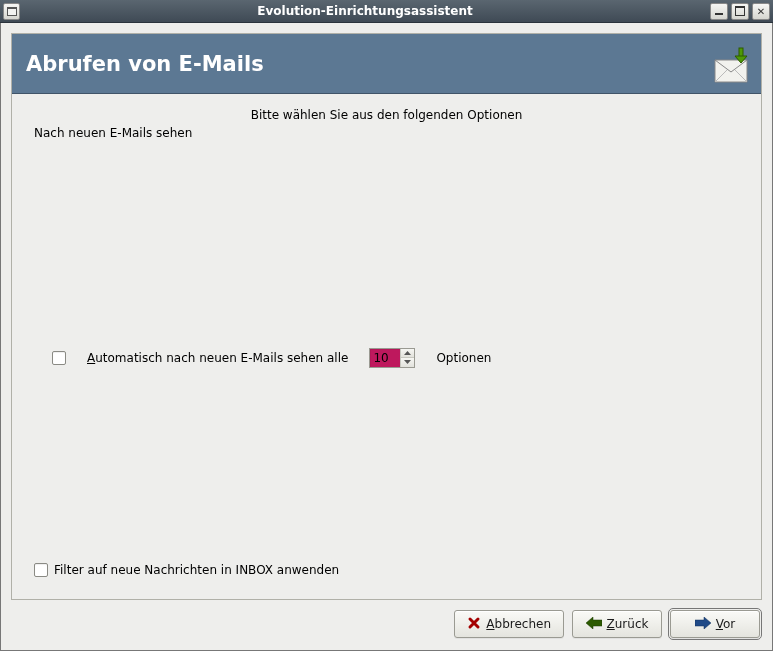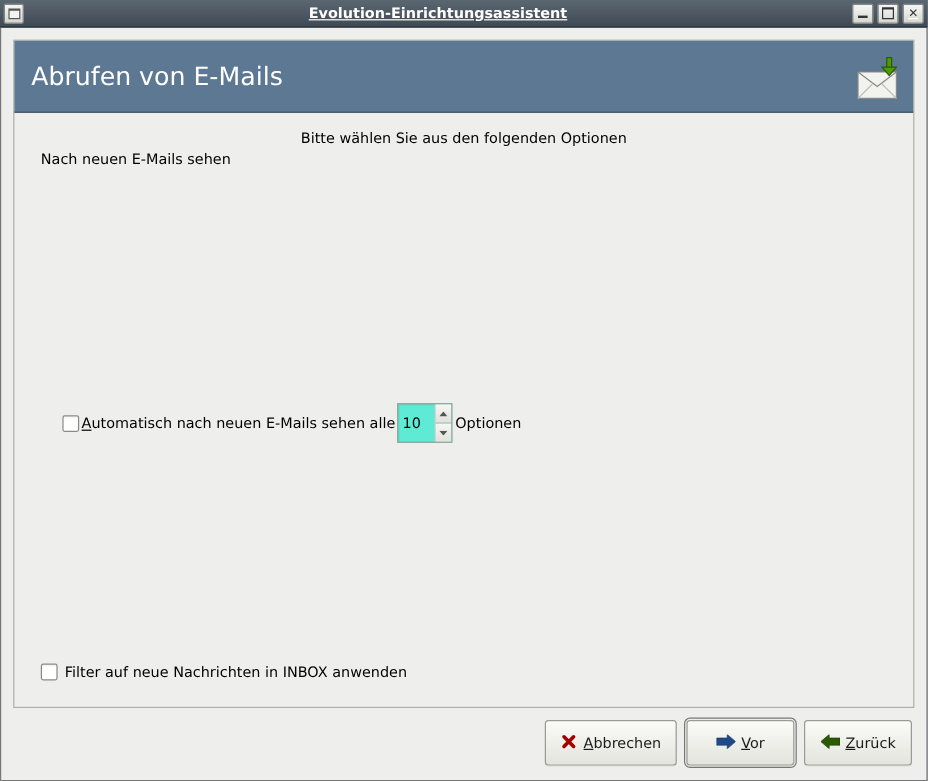--- a/index.html
+++ b/index.html
@@ -16,21 +16,20 @@
     background: #3f4a55;
     display: flex; flex-direction: column;
   }
   .titlebar {
     height: 23px;
     background: linear-gradient(to bottom, #5a6670 0%, #3f4a55 100%);
     border-bottom: 1px solid #2a333c;
     display: flex; align-items: center;
     color: #fff;
     position: relative;
-    text-decoration: underline;
   }
   .titlebar .sysmenu {
     width: 17px; height: 17px;
     margin-left: 3px;
     background: linear-gradient(to bottom, #f6f6f4 0%, #d6d6d0 100%);
     border: 1px solid #888;
     border-radius: 2px;
     display: flex; align-items: center; justify-content: center;
   }
   .titlebar .sysmenu::before {
@@ -76,21 +75,21 @@
     background: #5c7893;
     display: flex; align-items: center;
     padding: 0 14px;
     border-bottom: 1px solid #405468;
     position: relative;
   }
   .banner h1 {
     margin: 0;
     color: #fff;
     font-size: 21px;
-    font-weight: normal;
+    font-weight: bold;
   }
   .banner .envelope {
     position: absolute; right: 10px; top: 12px;
   }
   .content {
     flex: 1;
     padding: 14px 22px 18px 22px;
     display: flex; flex-direction: column;
   }
   .instruction {
@@ -101,41 +100,41 @@
     font-weight: normal;
     margin-bottom: 12px;
   }
   .middle {
     flex: 1;
     display: flex; flex-direction: column;
     justify-content: center;
   }
   .option-row {
     display: flex; align-items: center;
-    gap: 2px;
+    gap: 21px;
     margin-left: 18px;
   }
   .gtk-check {
     appearance: none;
     width: 14px; height: 14px;
     border: 1px solid #8a8a84;
     background: #fff;
     border-radius: 2px;
     box-shadow: inset 0 1px 1px rgba(0,0,0,0.07);
     margin: 0;
   }
   .gtk-check:checked::after {
     content: "✔"; display: block; font-size: 11px; line-height: 12px; text-align: center; color: #333;
   }
   .check-label .ul { text-decoration: underline; }
   .spin {
     display: inline-flex; align-items: stretch;
     border: 1px solid #9a9a92;
-    background: #5eead4;
-    height: 33px;
+    background: #be185d;
+    height: 20px;
     box-shadow: inset 1px 1px 0 rgba(0,0,0,0.05);
   }
   .spin input {
     width: 30px;
     border: none; outline: none;
     font: inherit;
     padding: 0 3px;
     text-align: left;
     background: transparent;
   }
@@ -156,21 +155,21 @@
     display: flex; align-items: center; gap: 6px;
     padding-bottom: 4px;
   }
 
   .button-bar {
     display: flex; justify-content: flex-end; gap: 8px;
     padding: 10px 2px 2px 2px;
   }
   .gtk-btn {
     min-width: 90px;
-    height: 38px;
+    height: 28px;
     padding: 0 12px;
     background: linear-gradient(to bottom, #fafaf7 0%, #e4e4de 100%);
     border: 1px solid #9a9a92;
     border-radius: 3px;
     box-shadow: inset 0 1px 0 #fff, 0 1px 0 rgba(0,0,0,0.05);
     display: inline-flex; align-items: center; justify-content: center;
     gap: 5px;
     font: inherit;
     color: #1a1a1a;
     cursor: pointer;
@@ -250,31 +249,31 @@
 
     <div class="button-bar">
       <button class="gtk-btn">
         <span>
           <svg width="14" height="14" viewBox="0 0 14 14">
               <path d="M3 3 L11 11 M11 3 L3 11" stroke="#a40000" stroke-width="3" stroke-linecap="round"></path>
             </svg>
         </span>
         <span><span class="ul">A</span><span>bbrechen</span></span>
       </button>
+      <button class="gtk-btn">
+        <span>
+          <svg width="16" height="12" viewBox="0 0 16 12">
+              <polygon points="0,6 7,0 7,3 16,3 16,9 7,9 7,12" fill="#2c5a00" stroke="#1b3900" stroke-width="0.5"></polygon>
+            </svg>
+        </span>
+        <span><span class="ul">Z</span><span>urück</span></span>
+      </button>
       <button class="gtk-btn default">
         <span>
           <svg width="16" height="12" viewBox="0 0 16 12">
               <polygon points="16,6 9,0 9,3 0,3 0,9 9,9 9,12" fill="#204a87" stroke="#12325d" stroke-width="0.5"></polygon>
             </svg>
         </span>
         <span><span class="ul">V</span><span>or</span></span>
       </button>
-      <button class="gtk-btn">
-        <span>
-          <svg width="16" height="12" viewBox="0 0 16 12">
-              <polygon points="0,6 7,0 7,3 16,3 16,9 7,9 7,12" fill="#2c5a00" stroke="#1b3900" stroke-width="0.5"></polygon>
-            </svg>
-        </span>
-        <span><span class="ul">Z</span><span>urück</span></span>
-      </button>
     </div>
   </div>
 </div>
 
 </body></html>

